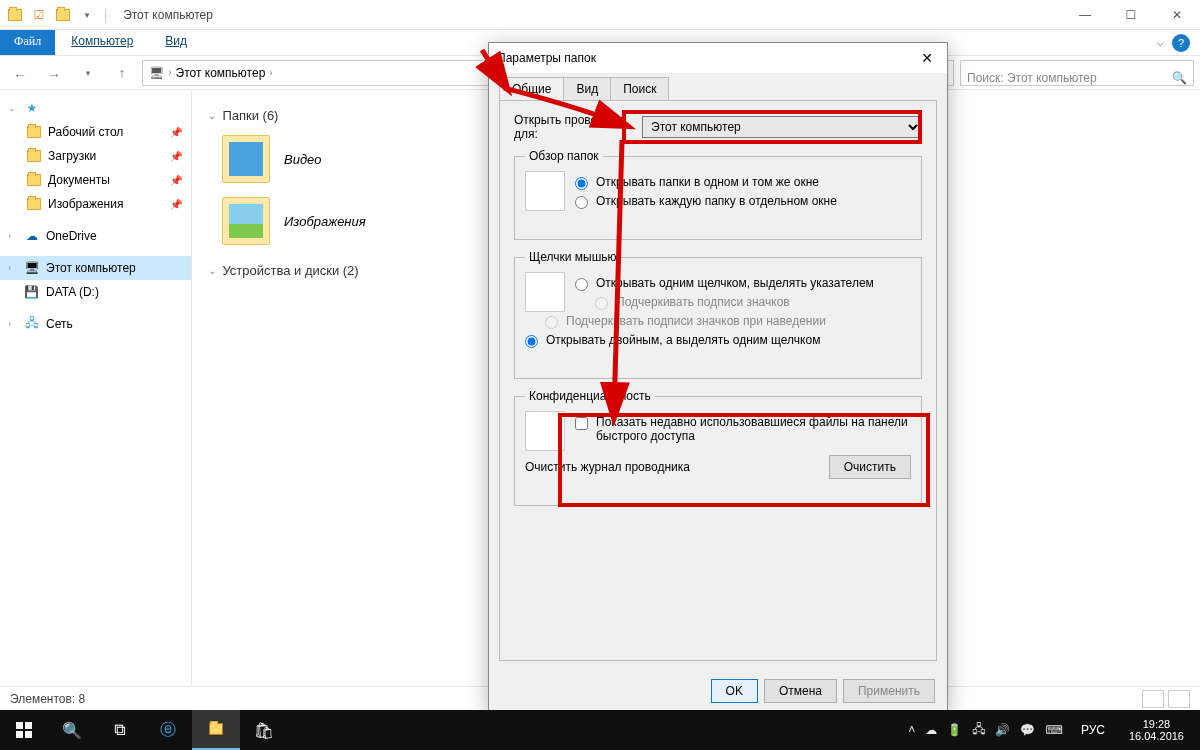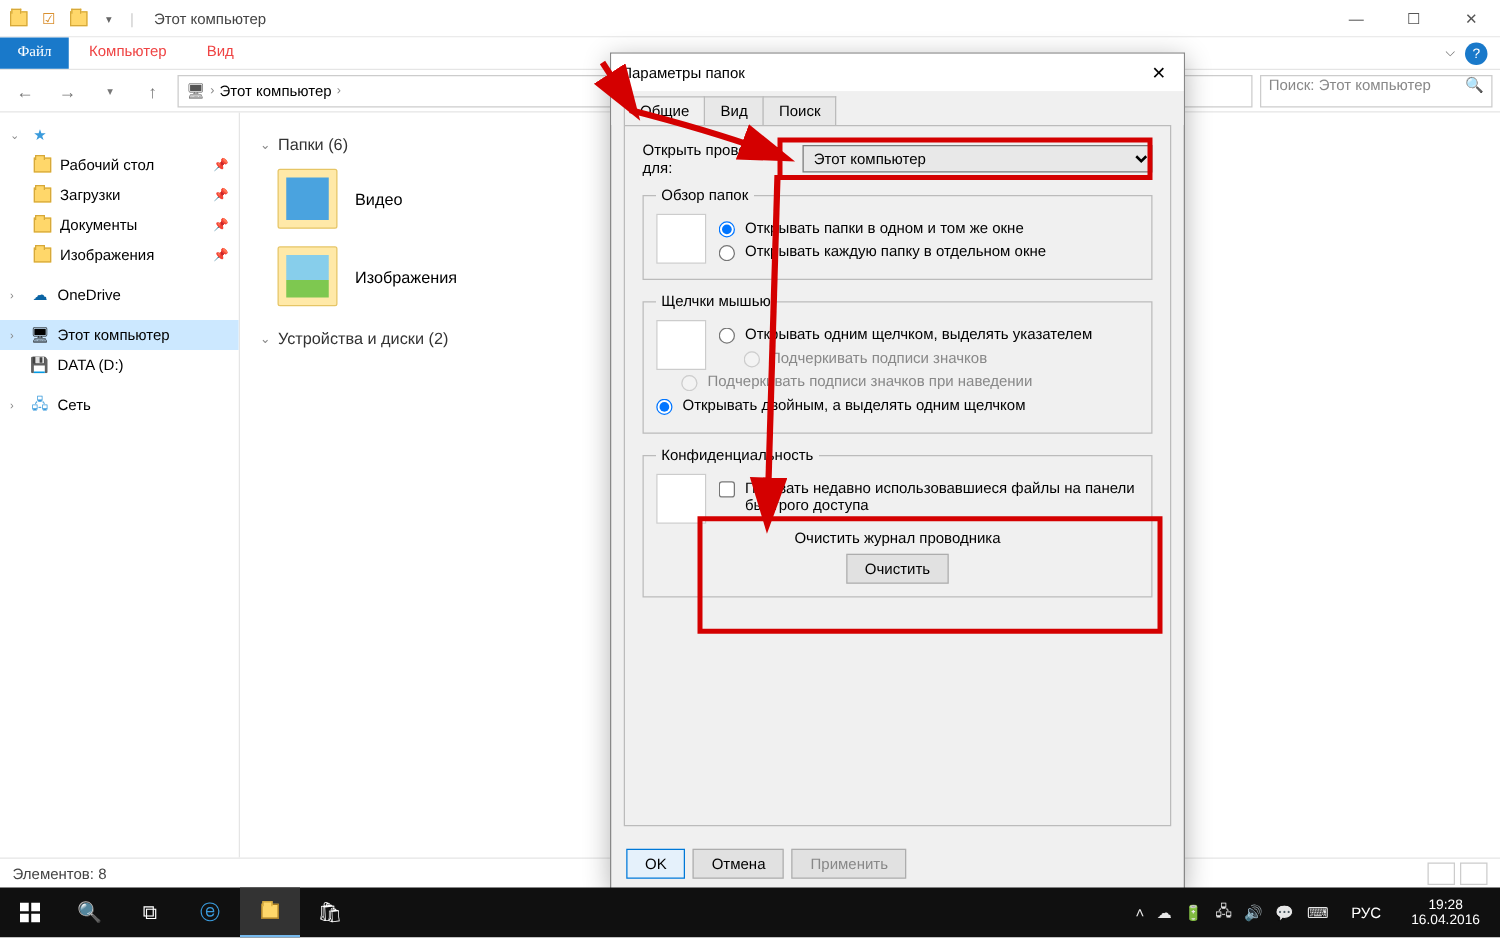--- a/index.html
+++ b/index.html
@@ -9,31 +9,31 @@
 .titlebar { height:30px; background:#fff; display:flex; align-items:center; border-bottom:1px solid #e5e5e5; }
 .titlebar .tb-icons { display:flex; align-items:center; padding:0 4px; gap:2px; }
 .titlebar .tb-icon { width:22px; height:22px; display:flex; align-items:center; justify-content:center; font-size:12px; }
 .titlebar .title { margin-left:8px; color:#444; }
 .titlebar .winbtns { margin-left:auto; display:flex; }
 .titlebar .winbtn { width:46px; height:30px; display:flex; align-items:center; justify-content:center; color:#555; font-size:12px; }
 
 
 .ribbon { height:26px; background:#fff; display:flex; align-items:stretch; border-bottom:1px solid #e5e5e5; }
 .ribbon .file { background:#1979ca; color:#fff; padding:4px 14px; font-size:12px;font-family:Liberation Serif, serif; }
-.ribbon .tab { padding:4px 16px; color:#ef4444; }
+.ribbon .tab { padding:4px 16px; color:#0c4a6e;text-decoration:underline; }
 .ribbon .help { margin-left:auto; display:flex; align-items:center; padding:0 10px; gap:8px; color:#666; }
 .ribbon .help .chev { font-size:10px; }
 .ribbon .help .q { width:18px; height:18px; border-radius:50%; background:#1979ca; color:#fff; display:flex; align-items:center; justify-content:center; font-size:11px; }
 
 
 .addrbar { height:34px; display:flex; align-items:center; padding:2px 6px; gap:6px; border-bottom:1px solid #e5e5e5; }
 .addrbar .navbtn { width:28px; height:28px; display:flex; align-items:center; justify-content:center; color:#777; border-radius:3px; font-size:14px;}
 .addrbar .path { flex:1; height:26px; border:1px solid #ccc; display:flex; align-items:center; padding:0 6px; gap:4px; font-size:12px; }
 .addrbar .path .sep { color:#888; font-size:10px; }
-.addrbar .search { width:186px; height:26px; border:1px solid #ccc; display:flex; align-items:flex-start; padding:0 6px; color:#888; justify-content:space-between;}
+.addrbar .search { width:234px; height:26px; border:1px solid #ccc; display:flex; align-items:flex-end; padding:0 6px; color:#888; justify-content:space-between;}
 .addrbar .search .mag { color:#666; }
 
 
 .main { display:flex; height:calc(750px - 30px - 26px - 34px - 24px - 40px); }
 .sidebar { width:192px; border-right:1px solid #e5e5e5; padding:6px 0; overflow:hidden; }
 .sidebar .item { height:24px; display:flex; align-items:center; padding:0 8px; gap:6px; font-size:12px; }
 .sidebar .item.indent { padding-left:26px; }
 .sidebar .item.sel { background:#cce8ff; }
 .sidebar .pin { margin-left:auto; color:#888; font-size:10px; }
 .sidebar .caret { width:10px; color:#888; font-size:9px; }
@@ -42,21 +42,21 @@
 .content { flex:1; padding:10px 16px; }
 .content .grouphdr { display:flex; align-items:center; gap:6px; color:#333; margin:8px 0 12px; font-size:13px;}
 .content .grouphdr .caret { color:#888; font-size:10px; }
 .content .items { display:flex; flex-direction:column; gap:14px; padding-left:14px; }
 .content .citem { display:flex; align-items:center; gap:14px; }
 .content .citem .bigico { width:48px; height:48px; background:#ffe9a8; border:1px solid #e6c565; border-radius:2px; position:relative; }
 .content .citem .bigico.video::after { content:""; position:absolute; inset:6px; background:#4aa3df; }
 .content .citem .bigico.img::after { content:""; position:absolute; inset:6px; background:linear-gradient(#87ceeb 60%, #7ec850 60%);}
 .content .citem .driveico { width:48px; height:40px; background:#dcdcdc; border-radius:3px; border:1px solid #bbb; display:flex; align-items:flex-end;}
 .content .citem .driveico::before { content:""; width:40px; height:6px; background:#efefef; margin:0 auto 4px; border:1px solid #ccc;}
-.content .citem .label { font-size:13px; }
+.content .citem .label { font-size:13px;font-style:italic; }
 .content .drive .bar { width:180px; height:14px; border:1px solid #bbb; margin-top:4px; position:relative; background:#fff;}
 .content .drive .bar .fill { position:absolute; left:0; top:0; bottom:0; background:#1979ca; }
 .content .drive .sub { font-size:11px; color:#666; margin-top:3px; }
 
 
 .statusbar { height:24px; border-top:1px solid #e5e5e5; display:flex; align-items:center; padding:0 10px; font-size:12px; color:#444; justify-content:space-between;}
 .statusbar .views { display:flex; gap:4px; }
 .statusbar .views .v { width:22px; height:18px; border:1px solid #ccc; }
 
 
@@ -74,28 +74,28 @@
 .dialog .dtitle { height:30px; display:flex; align-items:center; padding:0 8px; font-size:12px; background:#fff; }
 .dialog .dtitle .dx { margin-left:auto; font-size:14px; width:24px; text-align:center; }
 .dialog .tabs { display:flex; padding:4px 10px 0; background:#f0f0f0; }
 .dialog .tabs .dtab { padding:4px 12px; border:1px solid #bbb; border-bottom:none; background:#f0f0f0; font-size:12px; margin-right:-1px; position:relative;}
 .dialog .tabs .dtab.active { background:#f0f0f0; z-index:2; }
 .dialog .tabs .dtab:not(.active) { background:#e8e8e8; }
 .dialog .pane { flex:1; margin:0 10px 10px; border:1px solid #bbb; background:#f0f0f0; padding:12px 14px; overflow:hidden;}
 .dialog .row { display:flex; align-items:center; gap:8px; margin-bottom:8px; font-size:12px;}
 .dialog .ddrow .lbl { width:120px; }
 .dialog select { flex:1; height:22px; border:1px solid #7a7a7a; background:#e8e8e8; font-size:12px; padding:0 4px;}
-.dialog fieldset { border:1px solid #bbb; padding:8px 10px 10px; margin-bottom:10px; font-size:12px;}
+.dialog fieldset { border:1px solid #bbb; padding:8px 10px 26px; margin-bottom:10px; font-size:12px;}
 .dialog fieldset legend { padding:0 4px; }
 .dialog .radio,.dialog .check { display:flex; align-items:flex-start; gap:8px; margin:4px 0; }
 .dialog .radio input,.dialog .check input { margin-top:2px; flex-shrink:0;}
 .dialog .radio.disabled { color:#888; }
 .dialog .iconslot { width:40px; height:40px; border:1px solid #ccc; background:#fff; float:left; margin-right:10px;}
-.dialog .btnrow { display:flex; justify-content:flex-start; gap:6px; padding:8px 12px; }
-.dialog .btnrow.inner { justify-content:space-between; align-items:center; padding:4px 0 0;flex-direction:column;}
+.dialog .btnrow { display:flex; justify-content:flex-end; gap:6px; padding:8px 12px; }
+.dialog .btnrow.inner { justify-content:space-between; align-items:center; padding:4px 0 0;}
 .dialog button { height:24px; padding:0 14px; border:1px solid #adadad; background:#e1e1e1; font-size:12px;}
 .dialog button.default { border:1px solid #0078d7; background:#e5f1fb; }
 .dialog button:disabled { color:#888; }
 .dialog .restore { display:flex; justify-content:flex-end; margin-top:12px;}
 
 
 .redbox { position:absolute; border:4px solid #d40000; pointer-events:none; z-index:50;}
 .redbox.r1 { left:622px; top:110px; width:300px; height:34px; }
 .redbox.r2 { left:558px; top:413px; width:372px; height:94px; }
 svg.arrow { position:absolute; z-index:51; pointer-events:none; }

